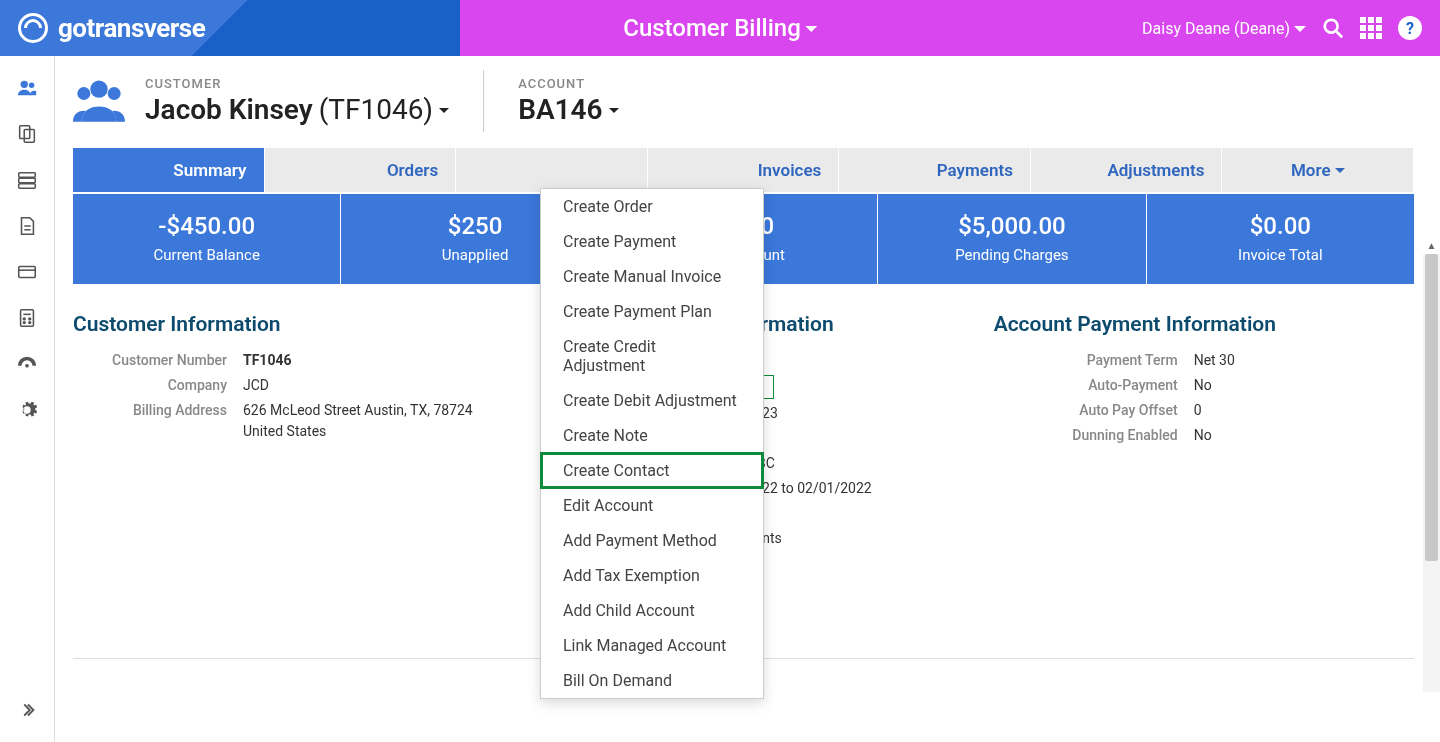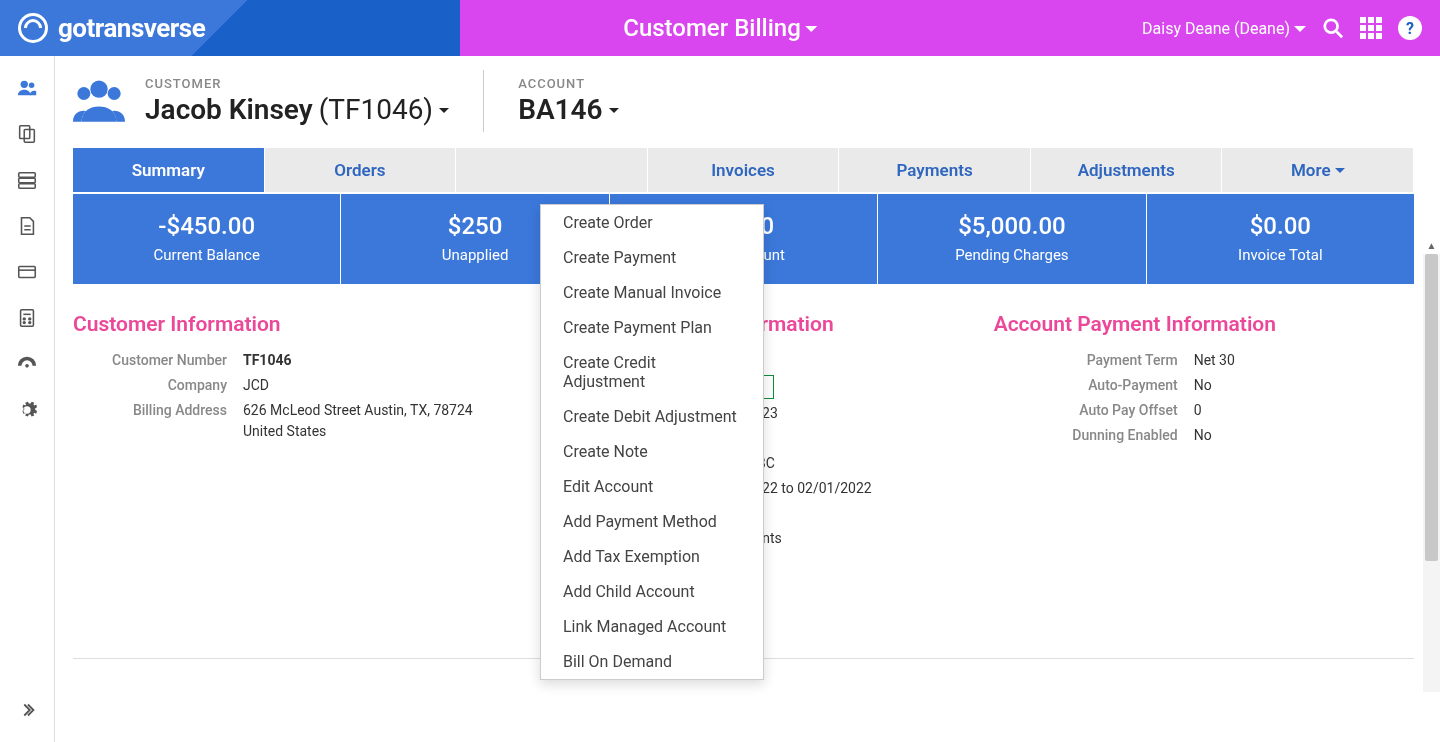--- a/index.html
+++ b/index.html
@@ -27,41 +27,41 @@
   .main { flex:1; padding:14px 26px 0 18px; position:relative; overflow-y:auto; }
   .header-row { display:flex; align-items:center; gap:22px; margin-bottom:16px; }
   .cust-icon { color:#3b78da; margin-right:6px; }
   .cust-block { display:flex; align-items:center; gap:14px; }
   .label-above { font-size:13px; color:#888; letter-spacing:1px; font-weight:500; margin-bottom:2px; }
   .big-name { font-size:28px; font-weight:600; color:#222; display:flex; align-items:center; gap:6px; cursor:pointer; }
   .big-name .light { font-weight:400; }
   .vdiv { width:1px; height:62px; background:#ccc; margin:0 12px; }
 
   .tabs { display:flex; width:100%; }
-  .tab { flex:1; text-align:center; padding:12px 0; font-size:17px; font-weight:600; background:#eaeaea; color:#2f66bf; cursor:pointer; border-right:1px solid #fff; }
+  .tab { flex:1; text-align:right; padding:12px 17px; font-size:17px; font-weight:600; background:#eaeaea; color:#2f66bf; cursor:pointer; border-right:1px solid #fff; }
   .tab.active { background:#3b78da; color:#fff; }
   .tab.more { display:flex; align-items:center; justify-content:center; gap:4px; }
 
   .stats { display:flex; margin-top:2px; }
   .stat { flex:1; background:#3b78da; color:#fff; text-align:center; padding:18px 0 20px; border-right:1px solid #fff; }
   .stat:last-child { border-right:none; }
   .stat-val { font-size:24px; font-weight:500; margin-bottom:6px; }
   .stat-lbl { font-size:15px; }
 
   .content-cols { display:flex; gap:40px; margin-top:28px; }
   .col { flex:1; }
-  .col h3 { font-size:21px; font-weight:600; margin-bottom:14px; color:#ec4899; }
+  .col h3 { font-size:21px; font-weight:600; margin-bottom:14px; color:#0c4a6e; }
   .kv { display:flex; margin-bottom:4px; line-height:1.5; }
   .kv .k { width:170px; text-align:right; color:#888; font-weight:500; padding-right:16px; }
   .kv .v { flex:1; color:#333; }
   .kv .v.bold { font-weight:700; }
   .status-badge { display:inline-block; border:1.5px solid #0f8a3c; color:#0f8a3c; padding:1px 12px; font-weight:600; font-size:13px; }
   .col.payment .kv .k { width:200px; }
 
-  .dropdown { position:absolute; left:485px; top:148px; width:224px; background:#fff; border:1px solid #ccc; box-shadow:0 4px 12px rgba(0,0,0,.15); z-index:10; }
+  .dropdown { position:absolute; left:485px; top:132px; width:224px; background:#fff; border:1px solid #ccc; box-shadow:0 4px 12px rgba(0,0,0,.15); z-index:10; }
   .dropdown-item { padding:8px 22px; font-size:16px; color:#444; cursor:pointer; }
   .dropdown-item.highlight { outline:3px solid #0f8a3c; outline-offset:-2px; position:relative; z-index:1; }
 
   .scrollbar { position:absolute; right:0; top:198px; width:17px; bottom:50px; background:#f4f4f4; }
   .scrollbar-thumb { position:absolute; left:2px; right:2px; top:0; height:70%; background:#c8c8c8; border-radius:2px; }
   .scrollbar-arrow { position:absolute; left:0; right:0; height:17px; font-size:10px; color:#666; text-align:center; line-height:17px; }
   .scrollbar-arrow.up { top:-17px; }
 
   hr.footer-hr { margin-top:30px; border:none; border-top:1px solid #ddd; }
 </style>
@@ -325,20 +325,21 @@
     <hr class="footer-hr">
 
     <div class="dropdown" id="dropdown">
         <div class="dropdown-item">Create Order</div>
         <div class="dropdown-item">Create Payment</div>
         <div class="dropdown-item">Create Manual Invoice</div>
         <div class="dropdown-item">Create Payment Plan</div>
         <div class="dropdown-item">Create Credit Adjustment</div>
         <div class="dropdown-item">Create Debit Adjustment</div>
         <div class="dropdown-item">Create Note</div>
+        <div class="dropdown-item highlight">Create Contact</div>
         <div class="dropdown-item">Edit Account</div>
         <div class="dropdown-item">Add Payment Method</div>
         <div class="dropdown-item">Add Tax Exemption</div>
         <div class="dropdown-item">Add Child Account</div>
         <div class="dropdown-item">Link Managed Account</div>
         <div class="dropdown-item">Bill On Demand</div>
       </div>
 
     <div class="scrollbar">
       <div class="scrollbar-arrow up">▲</div>

